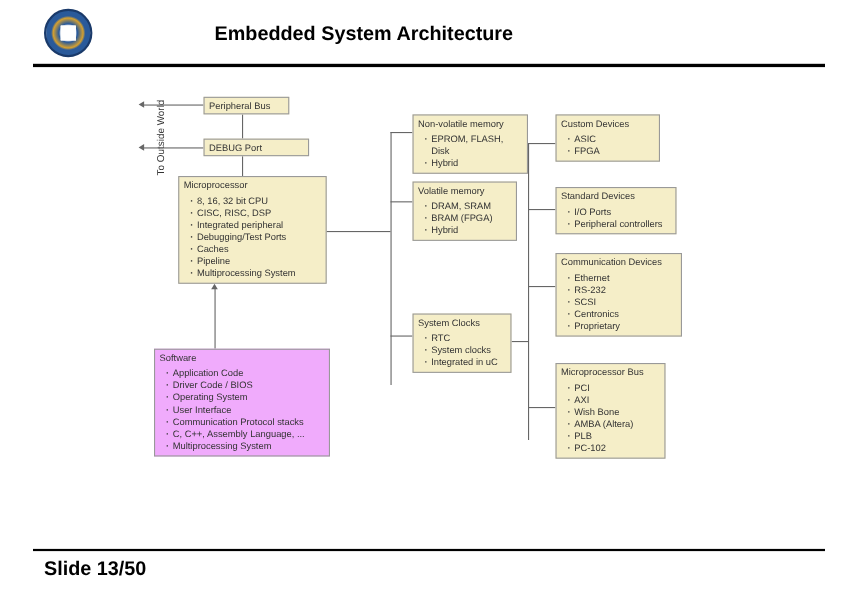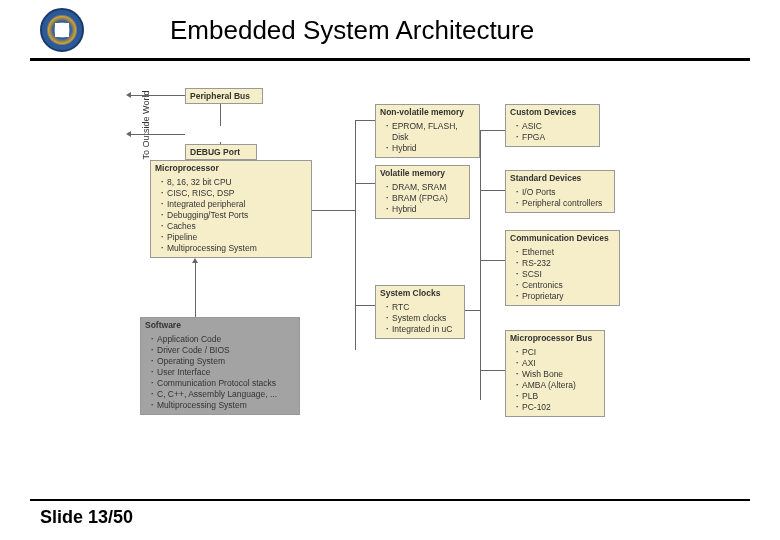--- a/index.html
+++ b/index.html
@@ -1,29 +1,29 @@
 <!DOCTYPE html>
 <html><head>
 <meta charset="utf-8">
 <style>
 *{box-sizing:border-box;margin:0;padding:0}
 body{width:780px;height:540px;background:#fff;font-family:Arial,sans-serif;position:relative;overflow:hidden}
 .header{display:flex;align-items:center;padding:8px 20px 6px 40px}
 .logo{width:44px;height:44px;border-radius:50%;background:radial-gradient(circle,#fff 20%,#2a5a9a 30%,#d4a030 48%,#2a5a9a 55%);border:2px solid #1a3a6a;position:relative;flex-shrink:0}
 .logo::after{content:"";position:absolute;top:50%;left:50%;width:20px;height:20px;background:#fff;transform:translate(-50%,-50%) rotate(45deg);clip-path:polygon(50% 0,100% 50%,50% 100%,0 50%)}
-.title{font-size:26px;color:#000;margin-left:86px;font-weight:400}
+.title{font-size:18px;color:#000;margin-left:111px;font-weight:700}
 .hr-top{height:3px;background:#000;margin:0 30px}
 .diagram{position:absolute;top:80px;left:130px;width:560px;height:380px}
 .box{position:absolute;border:1px solid #999;font-size:8.5px;line-height:1.3;color:#333}
-.box-title{font-weight:700;padding:2px 4px 1px}
+.box-title{font-weight:400;padding:2px 4px 1px}
 .box ul{list-style:none;padding:2px 8px 3px}
 .box li{padding-left:8px;position:relative}
 .box li::before{content:"·";position:absolute;left:2px;font-weight:bold}
 .yellow{background:#f5eec8}
-.blue{background:#a3a3a3}
+.blue{background:#f0abfc}
 .vtext{position:absolute;left:-18px;top:40px;font-size:9px;color:#333;transform:rotate(-90deg);transform-origin:center;white-space:nowrap}
 .line{position:absolute;background:#666}
 .arrow-up{position:absolute;width:0;height:0;border-left:3px solid transparent;border-right:3px solid transparent;border-bottom:5px solid #666}
 .arrow-left{position:absolute;width:0;height:0;border-top:3px solid transparent;border-bottom:3px solid transparent;border-right:5px solid #666}
 .footer{position:absolute;bottom:12px;left:0;right:0}
 .hr-bot{height:2px;background:#000;margin:0 30px 6px}
 .foot-row{display:flex;justify-content:space-between;padding:0 40px;font-size:14px}
 .slide{font-size:18px;font-weight:700}
 </style>
 </head>
@@ -54,25 +54,25 @@
   <div class="line" style="left:350px;top:50px;width:1px;height:270px"></div>
   <div class="line" style="left:350px;top:50px;width:25px;height:1px"></div>
   <div class="line" style="left:350px;top:110px;width:25px;height:1px"></div>
   <div class="line" style="left:350px;top:180px;width:25px;height:1px"></div>
   <div class="line" style="left:350px;top:290px;width:25px;height:1px"></div>
   <div class="line" style="left:335px;top:230px;width:15px;height:1px"></div>
 
   <div class="box yellow" style="left:55px;top:8px;width:78px;height:16px">
       <div class="box-title">Peripheral Bus</div>
     </div>
-  <div class="box yellow" style="left:55px;top:64px;width:72px;height:16px">
+  <div class="box yellow" style="left:55px;top:46px;width:96px;height:16px">
       <div class="box-title">DEBUG Port</div>
     </div>
 
-  <div class="box yellow" style="left:20px;top:80px;width:162px">
+  <div class="box yellow" style="left:32px;top:80px;width:135px">
     <div class="box-title">Microprocessor</div>
     <ul>
         <li>8, 16, 32 bit CPU</li>
         <li>CISC, RISC, DSP</li>
         <li>Integrated peripheral</li>
         <li>Debugging/Test Ports</li>
         <li>Caches</li>
         <li>Pipeline</li>
         <li>Multiprocessing System</li>
       </ul>

